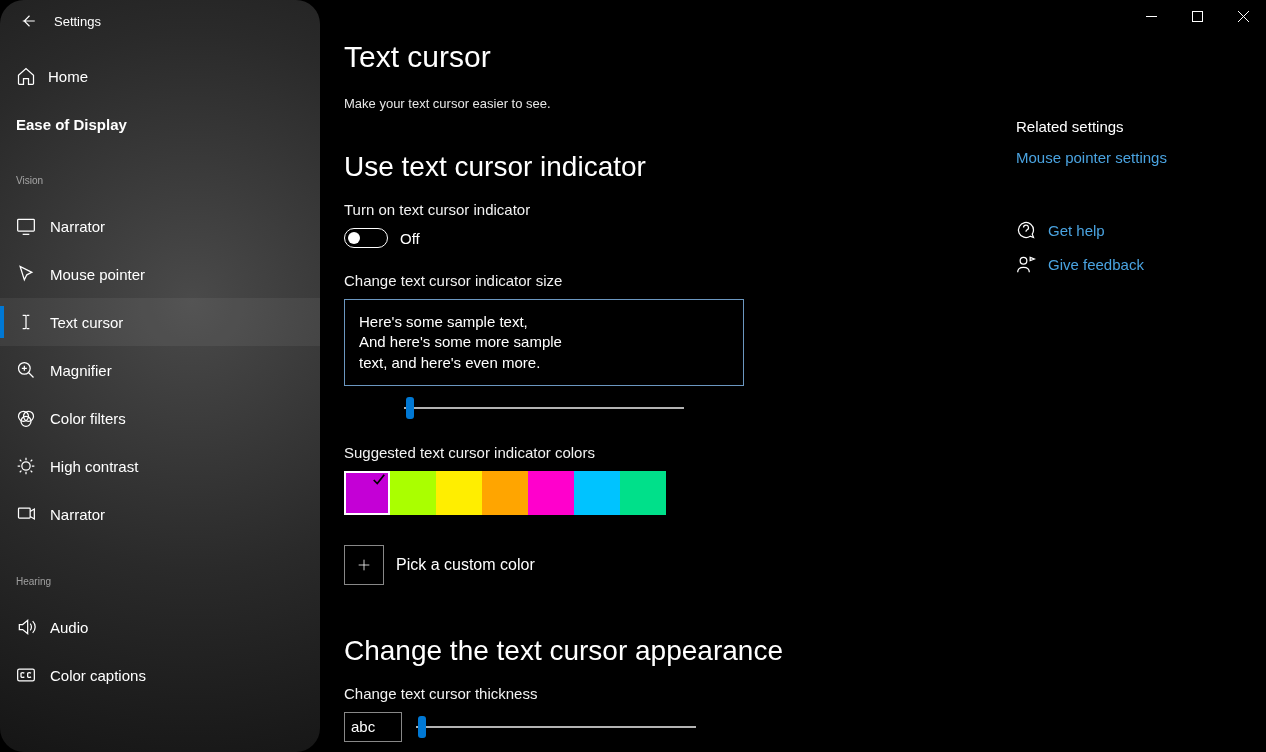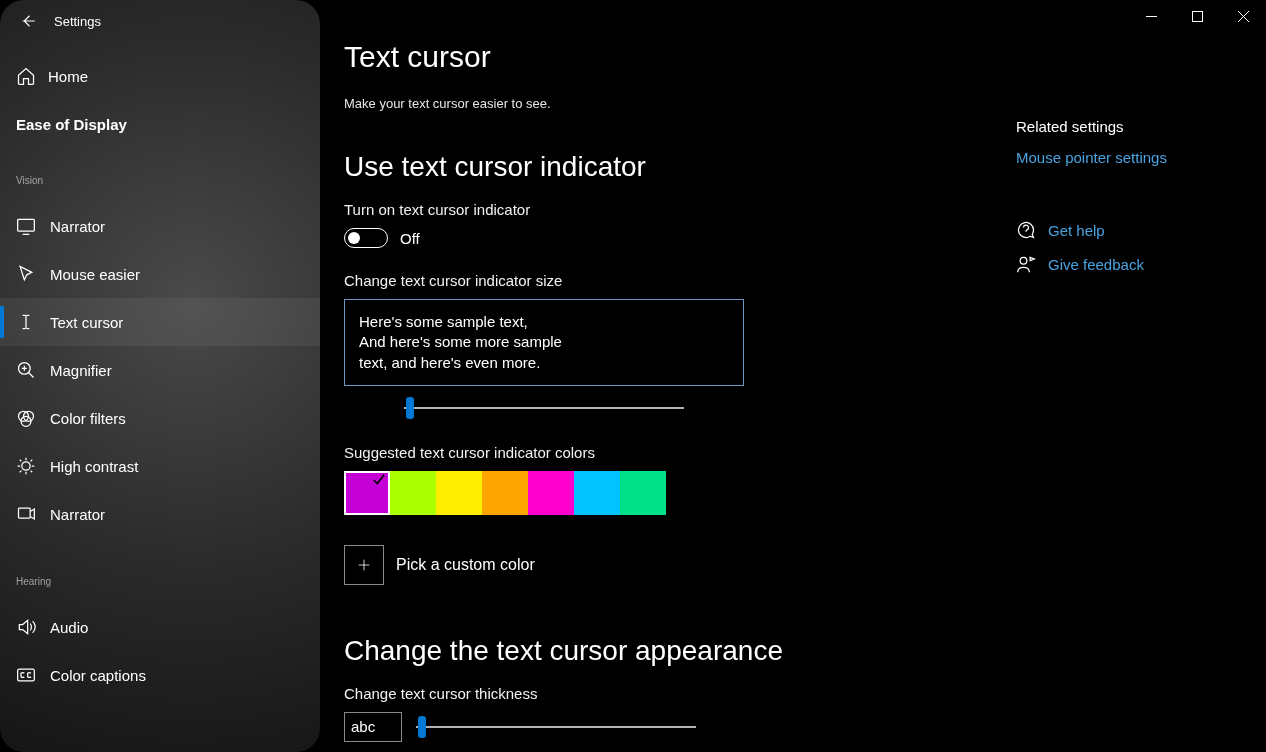--- a/index.html
+++ b/index.html
@@ -175,21 +175,21 @@
         <svg class="icon line" viewBox="0 0 24 24">
             <rect x="2" y="4" width="20" height="14" rx="1"></rect>
             <path d="M8 22h8"></path>
           </svg>
         <span>Narrator</span>
       </div>
       <div class="nav-item">
         <svg class="icon line" viewBox="0 0 24 24">
             <path d="M5 3l5 16 3-6 6-3z"></path>
           </svg>
-        <span>Mouse easier</span>
+        <span>Mouse pointer</span>
       </div>
       <div class="nav-item selected">
         <svg class="icon line" viewBox="0 0 24 24">
             <path d="M12 4v16M8 4h3a1 1 0 0 1 1 1M16 4h-3M8 20h3a1 1 0 0 0 1-1M16 20h-3"></path>
           </svg>
         <span>Text cursor</span>
       </div>
       <div class="nav-item">
         <svg class="icon line" viewBox="0 0 24 24">
             <circle cx="10" cy="10" r="7"></circle>

